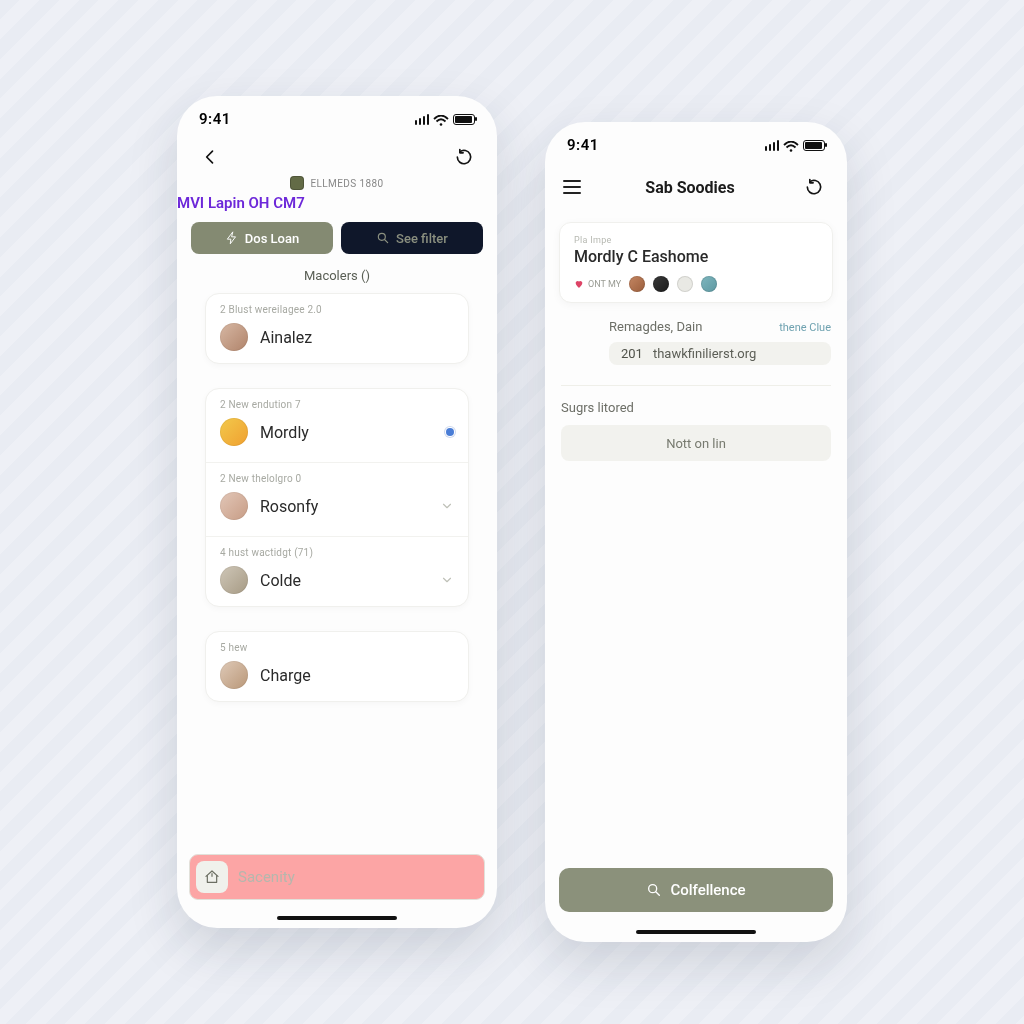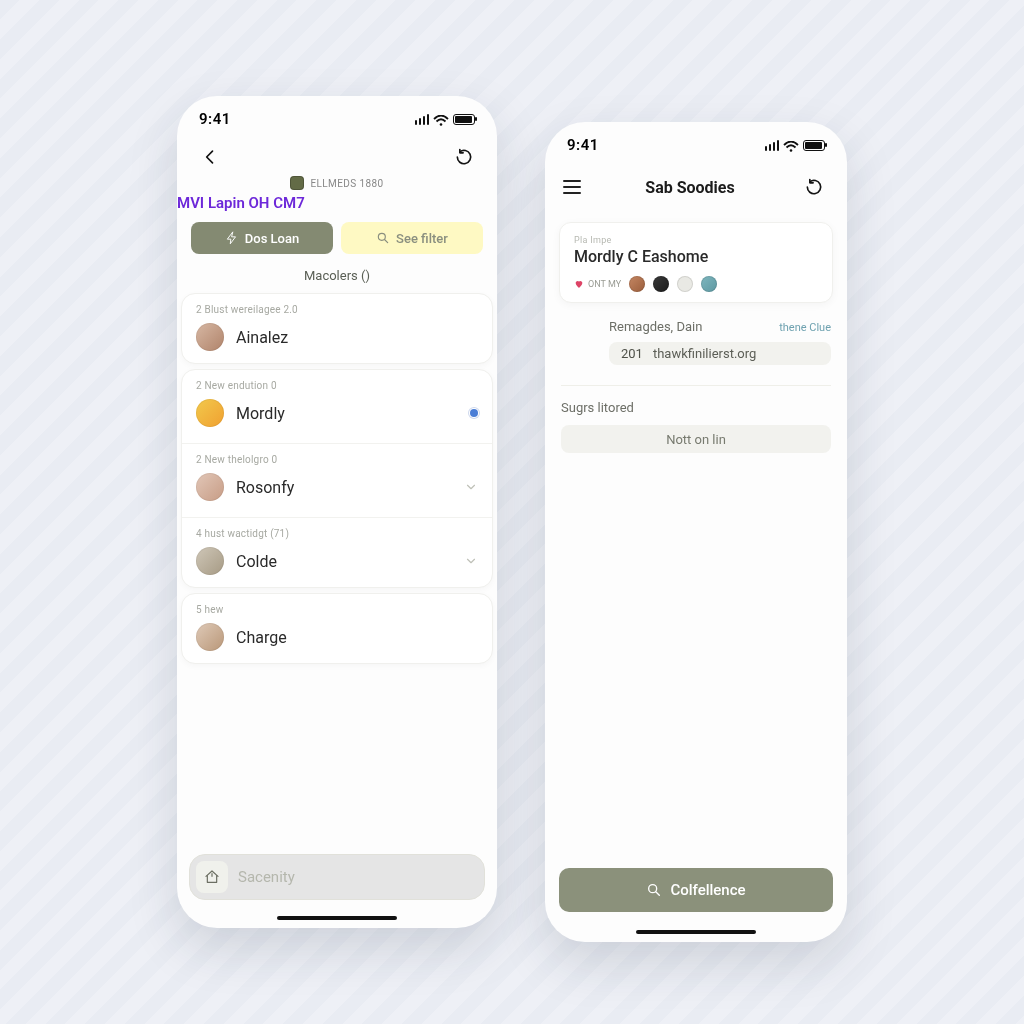--- a/index.html
+++ b/index.html
@@ -31,38 +31,38 @@
   .nav-row { display:flex; justify-content:space-between; align-items:center; padding: 10px 18px 2px; }
   .icon-btn { width:30px; height:30px; display:flex; align-items:center; justify-content:center; color:#141414; cursor:pointer; }
   .icon-btn svg { width:20px; height:20px; stroke:#141414; fill:none; stroke-width:2; stroke-linecap:round; stroke-linejoin:round; }
   .header-center { text-align:left; padding: 2px 0 10px; }
   .header-tag { display:flex; align-items:center; justify-content:center; gap:6px; font-size:10px; color:#888; letter-spacing:0.4px; }
   .header-tag .swatch { width:14px; height:14px; border-radius:4px; background:#636b46; box-shadow: inset 0 0 0 1px rgba(0,0,0,0.2); }
   .header-title { font-size:15px; font-weight:600; color:#6d28d9; margin-top:4px; }
   .twin-btns { display:flex; gap:8px; padding: 0 14px; }
   .pill-btn { flex:1; height:32px; border-radius:8px; display:flex; align-items:center; justify-content:center; gap:6px; font-size:13px; font-weight:500; cursor:pointer; }
   .pill-primary { background:#848a72; color:#fff; }
-  .pill-secondary { background:#fef9c3; color:#8a8f7f; }
+  .pill-secondary { background:#0f172a; color:#8a8f7f; }
   .pill-btn svg { width:14px; height:14px; stroke:currentColor; fill:none; stroke-width:2; stroke-linecap:round; stroke-linejoin:round; }
   .section-label { text-align:center; font-size:13px; color:#5a5f55; padding: 14px 0 10px; }
-  .cards { padding: 0 4px; display:flex; flex-direction:column; gap:5px; }
+  .cards { padding: 0 28px; display:flex; flex-direction:column; gap:24px; }
   .card { background:#fff; border:1px solid #f0f0ed; border-radius:14px; box-shadow: 0 2px 6px rgba(0,0,0,0.03); overflow:hidden; }
   .card-head { font-size:10px; color:#a7a9a2; padding:10px 14px 6px; letter-spacing:0.2px; }
   .card-row { display:flex; align-items:center; gap:12px; padding: 2px 14px 12px; }
   .card .sep { border-top:1px solid #f2f2ef; margin: 4px 0 0; }
   .avatar { width:28px; height:28px; border-radius:50%; flex-shrink:0; background:#ccc; box-shadow: inset 0 0 0 1px rgba(0,0,0,0.05); }
   .row-name { font-size:16px; color:#2a2a2a; flex:1; }
   .chev { width:14px; height:14px; stroke:#bfc1b8; fill:none; stroke-width:2; stroke-linecap:round; stroke-linejoin:round; }
   .dot-blue { width:8px; height:8px; border-radius:50%; background:#4a7dd6; box-shadow:0 0 0 1px #fff, 0 0 0 2px #cfd9ee; }
   .av1{ background: linear-gradient(135deg,#d7b8a4,#b0836a);} 
   .av2{ background: linear-gradient(135deg,#f2c94c,#f0a030);} 
   .av3{ background: linear-gradient(135deg,#e2c7b8,#c79c85);} 
   .av4{ background: linear-gradient(135deg,#cfc7b8,#a69a84);} 
   .av5{ background: linear-gradient(135deg,#dfcab8,#b99778);} 
-  .bottom-input { position:absolute; left:12px; right:12px; bottom:28px; height:46px; border:1px solid #e1e1da; border-radius:16px; display:flex; align-items:center; gap:10px; padding:0 6px 0 6px; background:#e5e5e5; }
+  .bottom-input { position:absolute; left:12px; right:12px; bottom:28px; height:46px; border:1px solid #e1e1da; border-radius:9px; display:flex; align-items:center; gap:10px; padding:0 6px 0 6px; background:#fca5a5; }
   .bottom-input .home-chip { width:32px; height:32px; border-radius:8px; background:#f0f1ec; display:flex; align-items:center; justify-content:center; }
   .bottom-input .home-chip svg { width:16px; height:16px; stroke:#6c6f63; fill:none; stroke-width:1.8; stroke-linecap:round; stroke-linejoin:round; }
   .bottom-input input { flex:1; border:none; outline:none; background:transparent; font-size:15px; color:#555; }
   .bottom-input input::placeholder{ color:#b5b7ad; }
   .home-indicator { position:absolute; left:50%; transform:translateX(-50%); bottom:8px; width:120px; height:4px; background:#111; border-radius:3px; }
 
   
   .r-nav { display:flex; align-items:center; justify-content:space-between; padding:14px 18px 6px; }
   .r-title { font-size:16px; font-weight:700; color:#1b1b1b; }
   .hamburger { display:flex; flex-direction:column; gap:4px; cursor:pointer;}
@@ -76,21 +76,21 @@
   .mini-av { width:16px; height:16px; border-radius:50%; background:#777; box-shadow: inset 0 0 0 1px rgba(0,0,0,0.1);}
   .ma1{background:linear-gradient(135deg,#c58763,#9a5d3b);} .ma2{background:linear-gradient(135deg,#3a3a3a,#1a1a1a);} .ma3{background:#e9e9e4;} .ma4{background:linear-gradient(135deg,#7fb7bf,#5d98a1);}
   .r-section { padding: 16px 16px 0; margin-left: 48px; }
   .r-label-row { display:flex; justify-content:space-between; align-items:baseline; }
   .r-label { font-size:13px; color:#6d6f67; }
   .r-link { font-size:11px; color:#6fa2b0; cursor:pointer; }
   .r-field { margin-top:8px; background:#f2f2ee; border-radius:8px; height:23px; display:flex; align-items:center; padding:0 12px; font-size:13px; color:#5c5e56; gap:10px; }
   .r-field .num { color:#4f5149; }
   .r-divider { margin: 20px 16px 0; border-top:1px solid #efefe9; }
   .r-sub { padding: 14px 16px 0; font-size:13px; color:#6d6f67; }
-  .r-gray-pill { margin:10px 16px 0; background:#f2f2ee; border-radius:8px; height:28px; display:flex; align-items:center; justify-content:center; font-size:13px; color:#777a6f; }
+  .r-gray-pill { margin:10px 16px 0; background:#f2f2ee; border-radius:8px; height:36px; display:flex; align-items:center; justify-content:center; font-size:13px; color:#777a6f; }
   .r-cta { position:absolute; left:14px; right:14px; bottom:30px; height:44px; background:#8b917b; color:#fff; border-radius:10px; display:flex; align-items:center; justify-content:center; gap:8px; font-size:15px; font-weight:500; cursor:pointer; }
   .r-cta svg { width:16px; height:16px; stroke:#fff; fill:none; stroke-width:2; stroke-linecap:round; stroke-linejoin:round; }
 </style>
 </head>
 <body>
 
 <div class="phone phone-left">
   <div class="status-bar">
     <span class="status-time">9:41</span>
     <span class="status-icons">
@@ -155,21 +155,21 @@
 
     <div class="card">
       <div class="card-head">2 Blust wereilagee 2.0</div>
       <div class="card-row">
         <span class="avatar av1"></span>
         <span class="row-name">Ainalez</span>
       </div>
     </div>
 
     <div class="card">
-      <div class="card-head">2 New endution 0</div>
+      <div class="card-head">2 New endution 7</div>
       <div class="card-row">
         <span class="avatar av2"></span>
         <span class="row-name">Mordly</span>
         <span class="dot-blue"></span>
       </div>
       <div class="sep"></div>
       <div class="card-head">2 New thelolgro 0</div>
       <div class="card-row">
         <span class="avatar av3"></span>
         <span class="row-name">Rosonfy</span>

